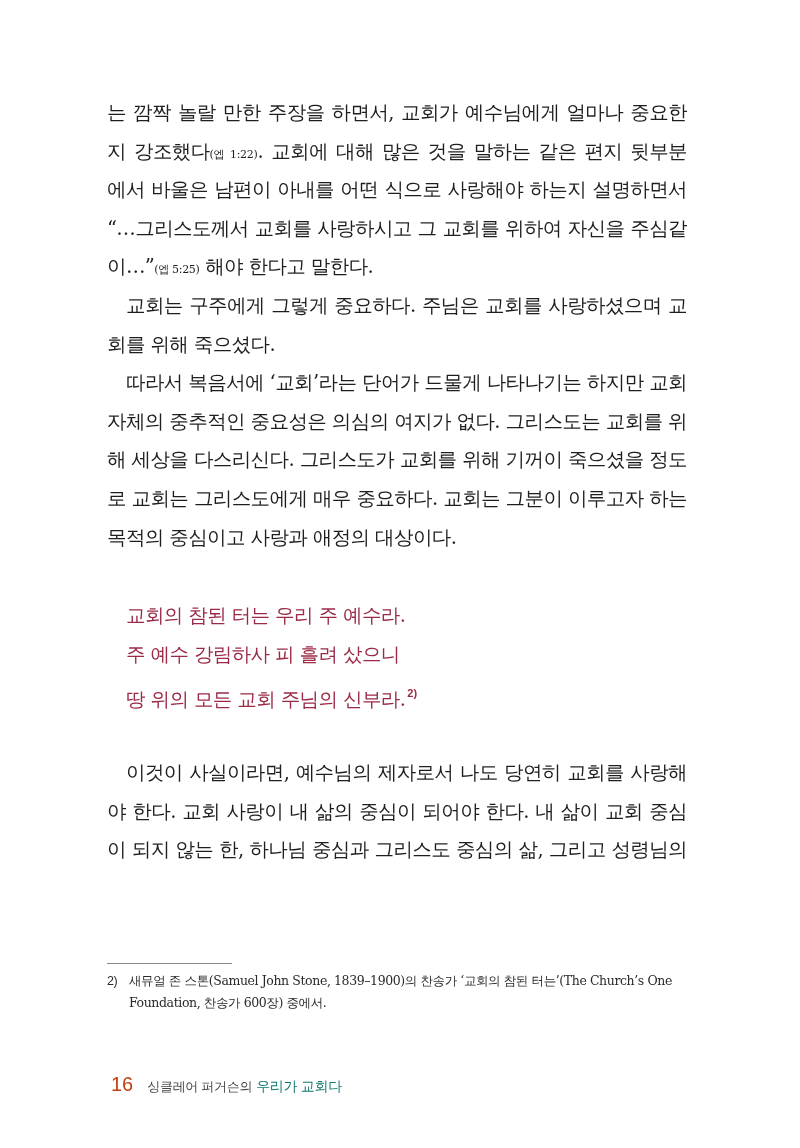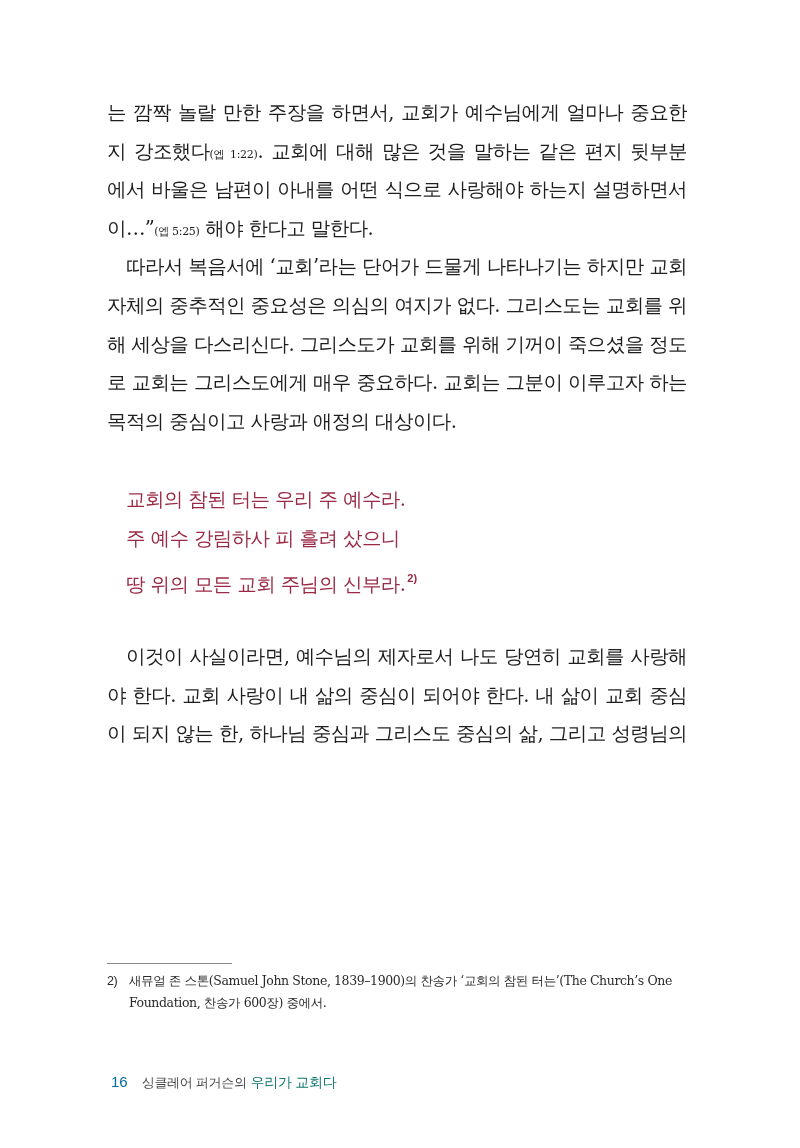--- a/index.html
+++ b/index.html
@@ -65,22 +65,22 @@
     font-size: 12.5px;
   }
   .fn-body { margin-left: 22px; }
   .page-footer {
     position: absolute;
     left: 111px; top: 1073px;
     display: flex; align-items: baseline;
   }
   .page-num {
     font-family: "Liberation Sans", sans-serif;
-    font-size: 15px;
-    color: #0369a1;
+    font-size: 20px;
+    color: #c2410c;
     margin-right: 14px;
   }
   .book-author {
     font-family: "Liberation Sans", sans-serif;
     font-size: 13px;
     color: #444;
     margin-right: 4px;
     letter-spacing: -0.3px;
   }
   .book-title {
@@ -92,23 +92,28 @@
 </style>
 </head>
 <body>
 
 <div class="page">
 
   <div>
     <div class="line">는 깜짝 놀랄 만한 주장을 하면서, 교회가 예수님에게 얼마나 중요한</div>
     <div class="line"><span>지 강조했다</span><span class="ref">(엡 1:22)</span><span>. 교회에 대해 많은 것을 말하는 같은 편지 뒷부분</span></div>
     <div class="line">에서 바울은 남편이 아내를 어떤 식으로 사랑해야 하는지 설명하면서</div>
+    <div class="line">“…그리스도께서 교회를 사랑하시고 그 교회를 위하여 자신을 주심같</div>
     <div class="line last"><span>이…”</span><span class="ref">(엡 5:25)</span><span> 해야 한다고 말한다.</span></div>
   </div>
 
+  <div>
+    <div class="line indent">교회는 구주에게 그렇게 중요하다. 주님은 교회를 사랑하셨으며 교</div>
+    <div class="line last">회를 위해 죽으셨다.</div>
+  </div>
 
   <div>
     <div class="line indent">따라서 복음서에 ‘교회’라는 단어가 드물게 나타나기는 하지만 교회</div>
     <div class="line">자체의 중추적인 중요성은 의심의 여지가 없다. 그리스도는 교회를 위</div>
     <div class="line">해 세상을 다스리신다. 그리스도가 교회를 위해 기꺼이 죽으셨을 정도</div>
     <div class="line">로 교회는 그리스도에게 매우 중요하다. 교회는 그분이 이루고자 하는</div>
     <div class="line last">목적의 중심이고 사랑과 애정의 대상이다.</div>
   </div>
 
   <div class="gap"></div>

